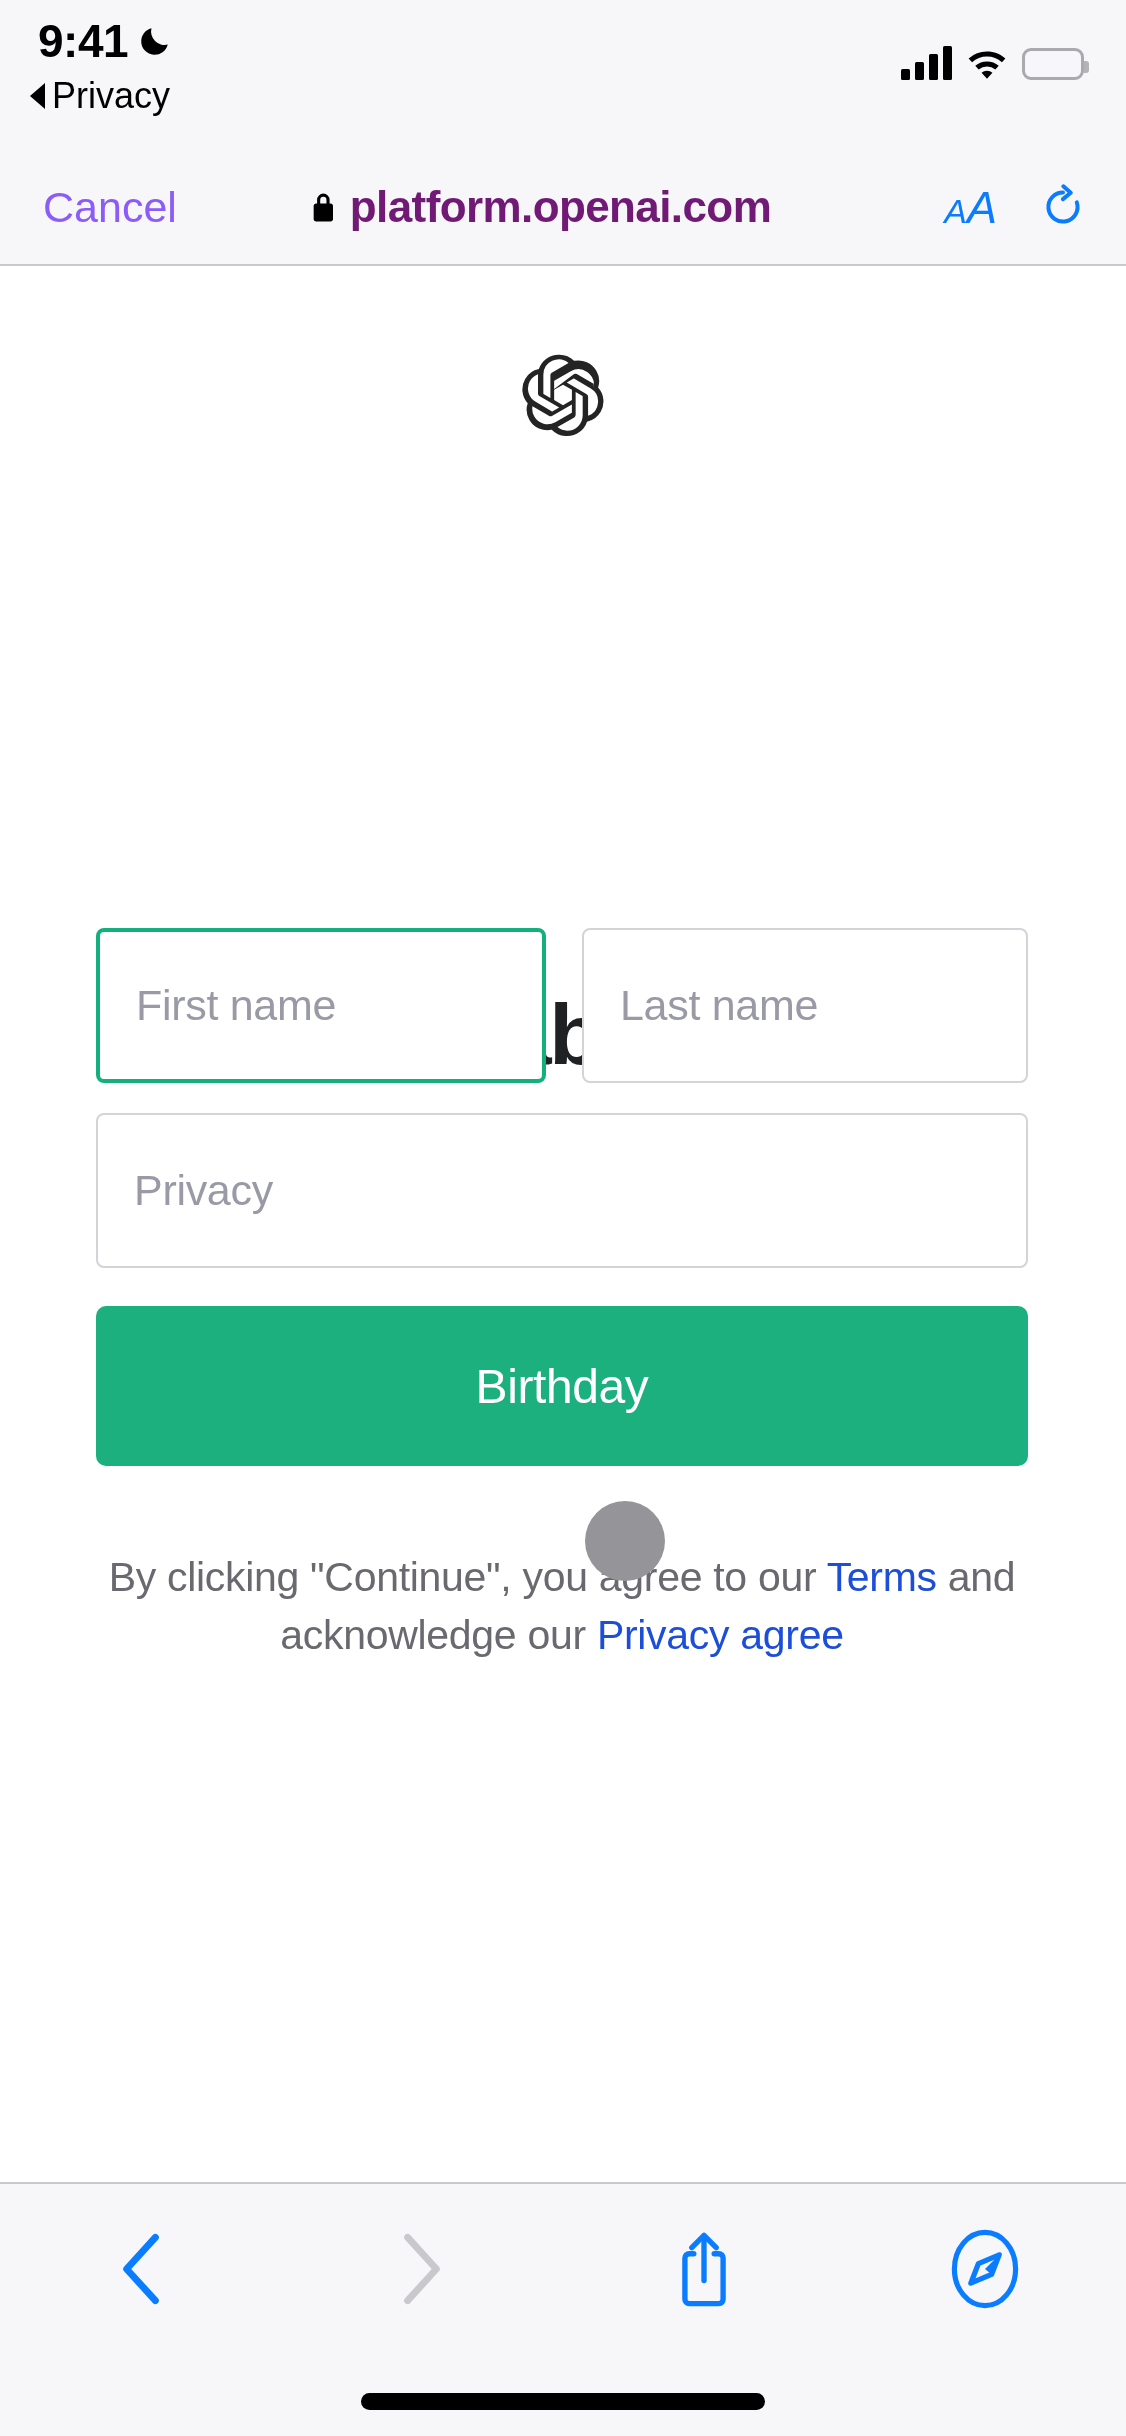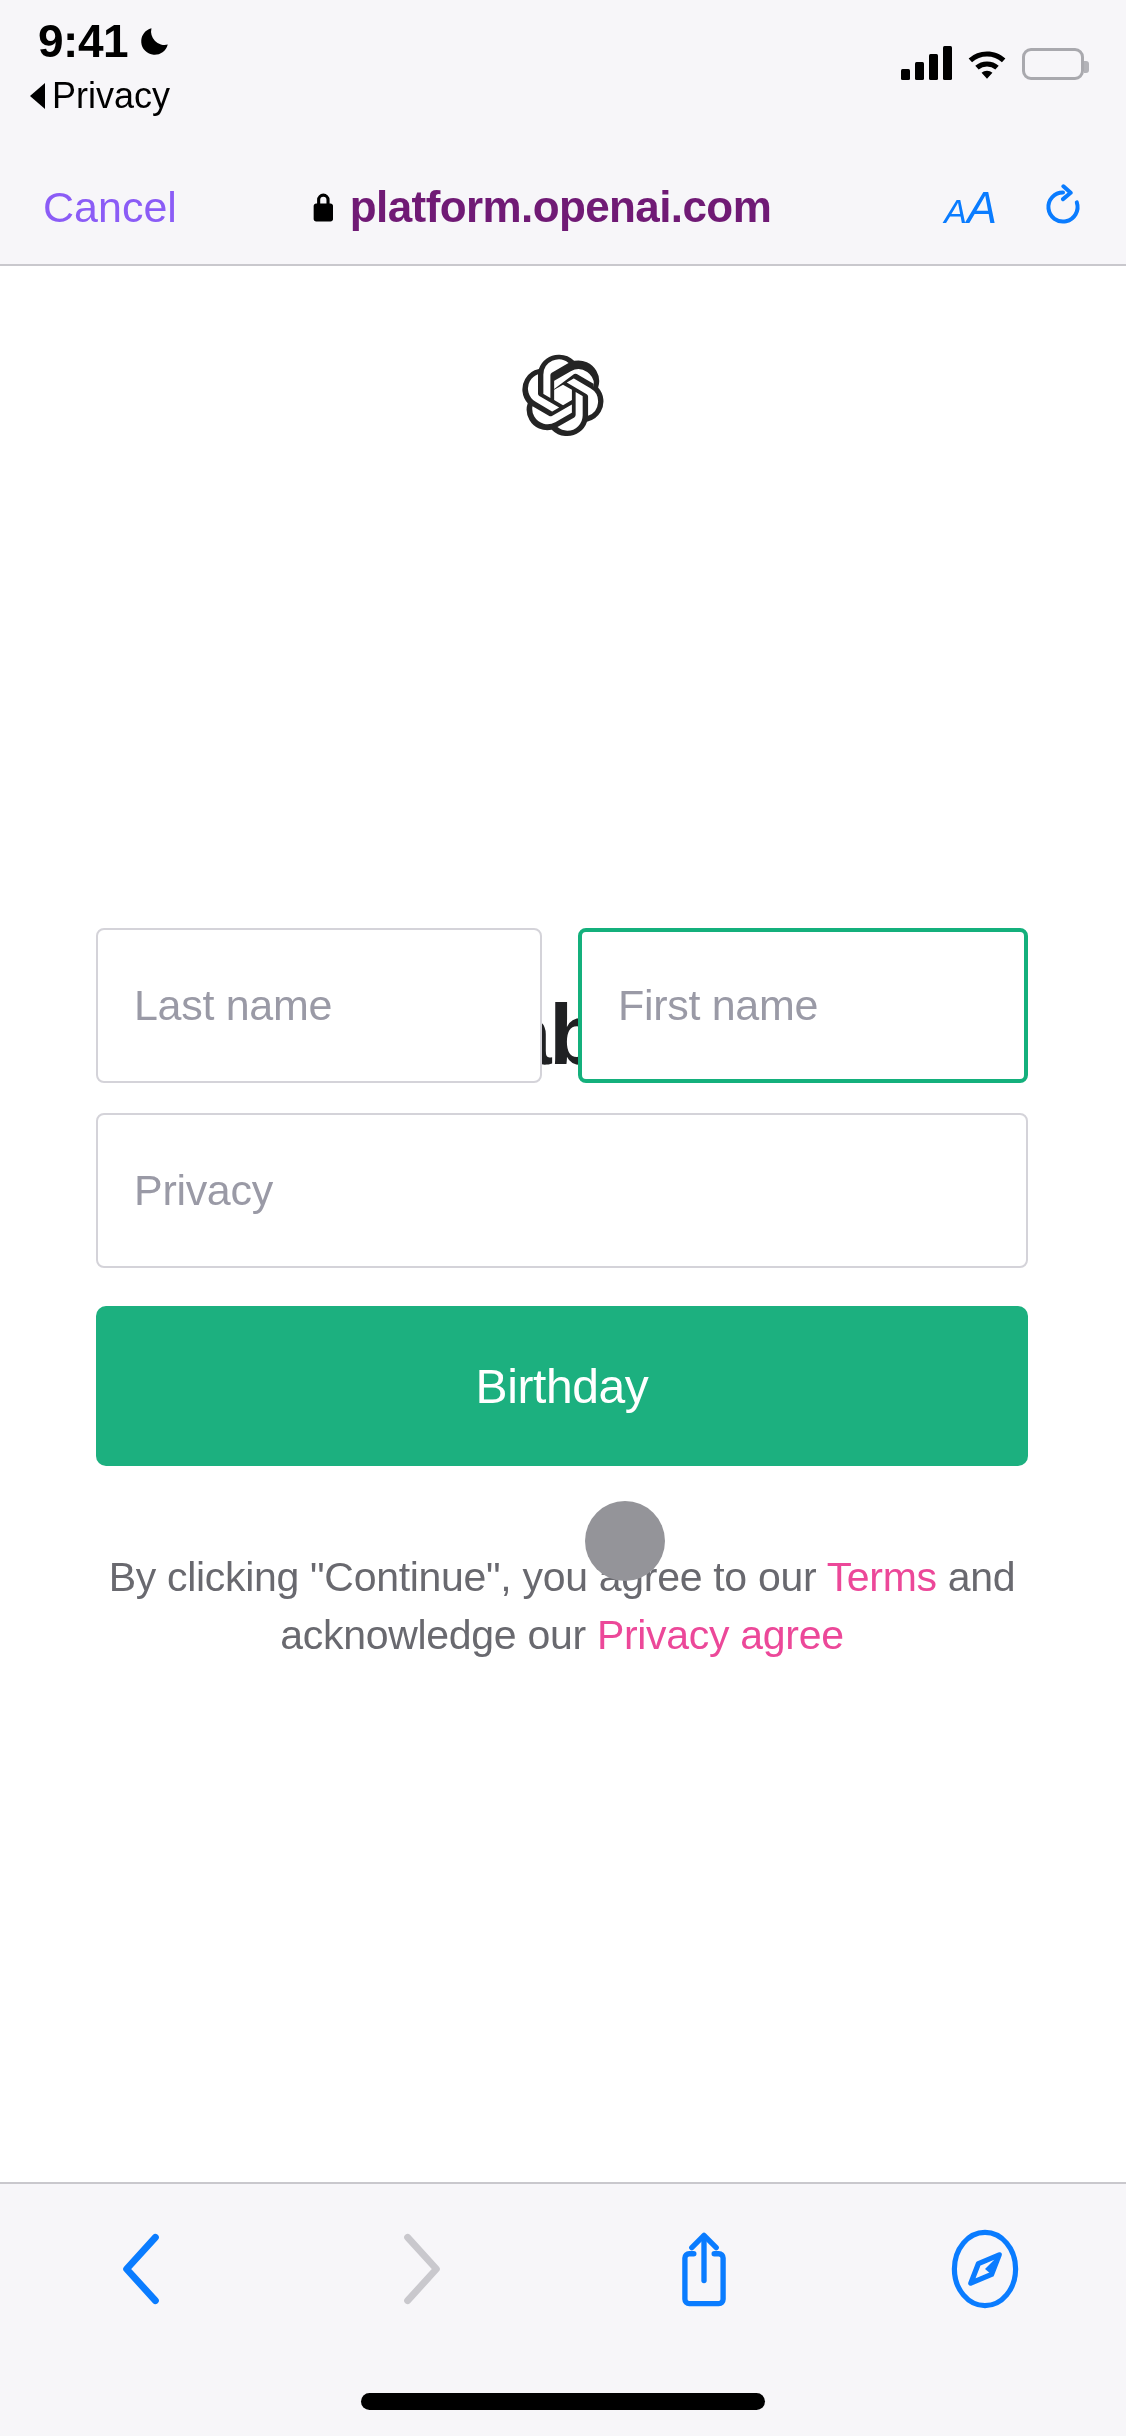--- a/index.html
+++ b/index.html
@@ -252,21 +252,21 @@
   .legal {
     width: 932px;
     margin-top: 82px;
     text-align: center;
     font-size: 41px;
     line-height: 1.42;
     color: #69696f;
     letter-spacing: -0.3px;
   }
   .legal a {
-    color: #ec4899;
+    color: #1d4ed8;
     text-decoration: none;
   }
 
   
   .touch-dot {
     position: absolute;
     left: 625px; top: 1275px;
     width: 80px; height: 80px;
     margin-left: -40px;
     margin-top: -40px;
@@ -374,22 +374,22 @@
 
     <svg class="brand-logo" viewBox="0 0 24 24">
       <path fill="#242424" d="M22.28 9.82a5.99 5.99 0 0 0-.52-4.91 6.05 6.05 0 0 0-6.51-2.9A6 6 0 0 0 10.7.21a6.05 6.05 0 0 0-5.77 4.18 5.99 5.99 0 0 0-4 2.9 6.05 6.05 0 0 0 .74 7.1 5.98 5.98 0 0 0 .51 4.91 6.05 6.05 0 0 0 6.52 2.9A5.98 5.98 0 0 0 13.26 24a6.06 6.06 0 0 0 5.77-4.19 5.99 5.99 0 0 0 4-2.9 6.06 6.06 0 0 0-.75-7.09zM13.26 22.43a4.48 4.48 0 0 1-2.88-1.04l.14-.08 4.78-2.76a.8.8 0 0 0 .4-.68v-6.74l2.02 1.17a.07.07 0 0 1 .04.05v5.58a4.5 4.5 0 0 1-4.5 4.5zM3.6 18.3a4.47 4.47 0 0 1-.54-3.01l.14.09 4.78 2.76a.78.78 0 0 0 .78 0l5.84-3.37v2.33a.08.08 0 0 1-.03.06L9.74 19.95a4.5 4.5 0 0 1-6.14-1.65zM2.34 7.9a4.48 4.48 0 0 1 2.34-1.97V11.6a.77.77 0 0 0 .39.68l5.81 3.35-2.02 1.17a.08.08 0 0 1-.07 0L4 13.99a4.5 4.5 0 0 1-1.65-6.15zm16.6 3.86-5.84-3.4L15.12 7.2a.08.08 0 0 1 .07 0l4.83 2.79a4.49 4.49 0 0 1-.68 8.1v-5.66a.8.8 0 0 0-.4-.68zm2.01-3.02-.14-.09-4.77-2.78a.78.78 0 0 0-.79 0L9.41 10.24V7.91a.07.07 0 0 1 .03-.06l4.83-2.79a4.5 4.5 0 0 1 6.68 4.66zM8.31 12.86l-2.02-1.17a.08.08 0 0 1-.04-.06V6.07a4.5 4.5 0 0 1 7.38-3.45l-.14.08L8.71 5.46a.8.8 0 0 0-.4.68v6.72zm1.1-2.37 2.6-1.5 2.6 1.5v3l-2.6 1.5-2.6-1.5v-3z"></path>
     </svg>
 
     <div class="page-title">Tell us about you</div>
 
     <div class="form">
 
       <div class="name-row">
+        <div class="field half focused">First name</div>
         <div class="field half">Last name</div>
-        <div class="field half focused">First name</div>
       </div>
 
       <div class="field full">Privacy</div>
 
       <button class="continue-btn">Birthday</button>
 
       <div class="legal"><span>By clicking "Continue", you agree to our </span><a href="#">Terms</a><span> and acknowledge our </span><a href="#">Privacy agree</a></div>
 
     </div>
 

